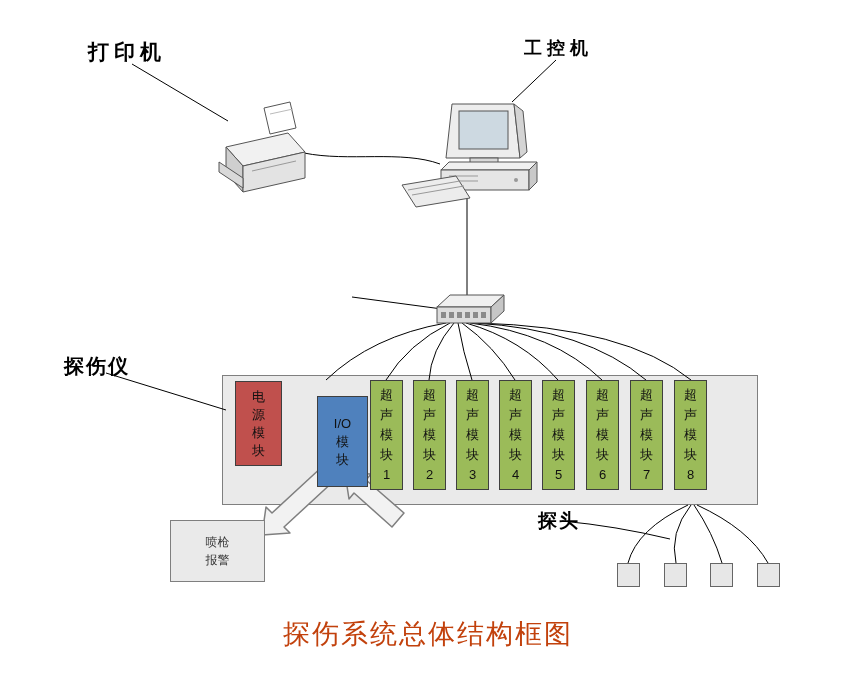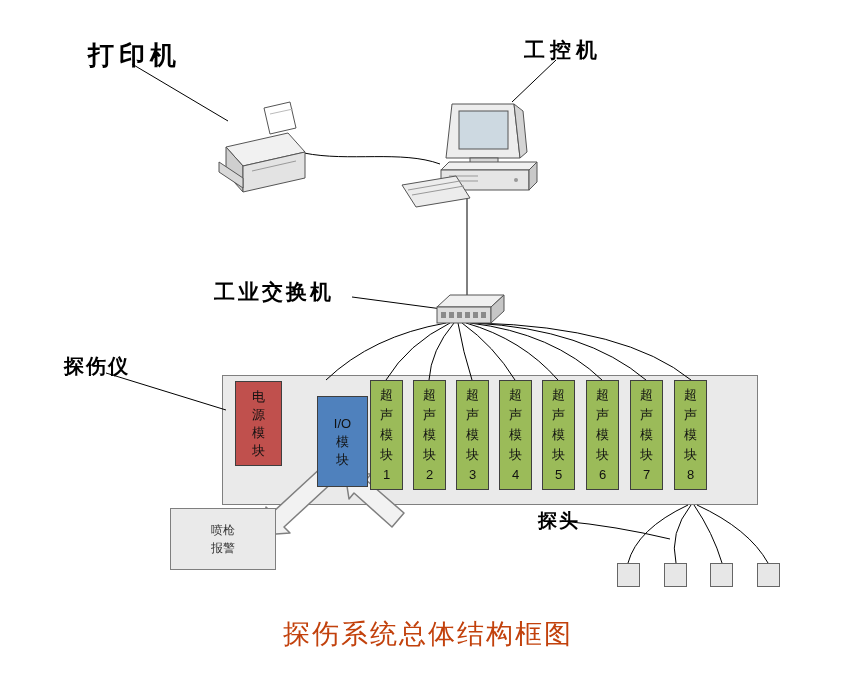--- a/index.html
+++ b/index.html
@@ -4,22 +4,22 @@
 <style>
   * { margin:0; padding:0; box-sizing:border-box; }
   html,body { background:#ffffff; }
   body { font-family:"Liberation Sans","DejaVu Sans",sans-serif; color:#000; }
   .canvas { position:relative; width:856px; height:682px; background:#fff; overflow:hidden; }
 
   .layer-svg { position:absolute; left:0; top:0; width:856px; height:682px; z-index:2; }
 
   
   .lbl { position:absolute; z-index:3; font-weight:bold; white-space:nowrap; color:#000; }
-  .lbl-printer  { left:88px;  top:38px;  font-size:26px; letter-spacing:5px; }
-  .lbl-computer { left:524px; top:36px;  font-size:21px; letter-spacing:5px; }
+  .lbl-printer  { left:88px;  top:38px;  font-size:21px; letter-spacing:5px; }
+  .lbl-computer { left:524px; top:36px;  font-size:18px; letter-spacing:5px; }
   .lbl-switch   { left:214px; top:278px; font-size:21px; letter-spacing:3px; }
   .lbl-detector { left:64px;  top:353px; font-size:20px; letter-spacing:2px;font-family:Liberation Mono, monospace; }
   .lbl-probe    { left:518px; top:508px; font-size:19px; letter-spacing:2px;margin-left:20px; }
 
   
   .panel { position:absolute; left:222px; top:375px; width:536px; height:130px;
            background:#EAEAEA; border:1px solid #7f7f7f; z-index:1; }
 
   
   .module { position:absolute; z-index:3; display:flex; align-items:center; justify-content:center;
@@ -28,21 +28,21 @@
   .m-power { left:235px; top:381px; width:47px; height:85px; background:#C0504D; line-height:18px; }
   .m-io    { left:301px; top:396px; width:51px; height:91px; background:#4F81BD; line-height:18px;margin-left:16px; }
   .m-us    { top:380px; width:33px; height:110px; background:#9BBB59; line-height:20px; }
   .m-us1 { left:370px; } .m-us2 { left:413px; } .m-us3 { left:456px; } .m-us4 { left:499px; }
   .m-us5 { left:542px; } .m-us6 { left:586px; } .m-us7 { left:630px; } .m-us8 { left:674px; }
 
   
   .small-box { position:absolute; z-index:3; background:#EAEAEA; border:1px solid #7f7f7f;
                display:flex; align-items:center; justify-content:center; text-align:center;
                white-space:pre-line; font-size:12px; line-height:18px; color:#333; }
-  .box-alarm   { left:170px; top:508px; width:106px; height:62px; }
+  .box-alarm   { left:170px; top:520px; width:95px; height:62px; }
   .box-encoder { left:380px; top:520px; width:88px; height:62px; }
 
   
   .probe-sq { position:absolute; z-index:3; top:563px; width:23px; height:24px;
               background:#E7E7E7; border:1px solid #666; }
   .sq1 { left:617px; } .sq2 { left:664px; } .sq3 { left:710px; } .sq4 { left:757px; }
 
   .title { position:absolute; z-index:3; left:0; right:0; top:616px; text-align:center;
            font-size:27px; letter-spacing:2px; color:#c2410c; }
 </style>
@@ -128,21 +128,20 @@
         <rect x="457" y="312" width="5" height="6"></rect>
         <rect x="465" y="312" width="5" height="6"></rect>
         <rect x="473" y="312" width="5" height="6"></rect>
         <rect x="481" y="312" width="5" height="6"></rect>
       </g>
     </g>
   </svg>
 
   <div class="lbl lbl-printer">打印机</div>
   <div class="lbl lbl-computer">工控机</div>
-  <div class="lbl lbl-switch">工业交换机</div>
   <div class="lbl lbl-detector">探伤仪</div>
   <div class="lbl lbl-probe">探头</div>
 
   <div class="module m-power">电
 源
 模
 块</div>
   <div class="module m-io">I/O
 模
 块</div>

